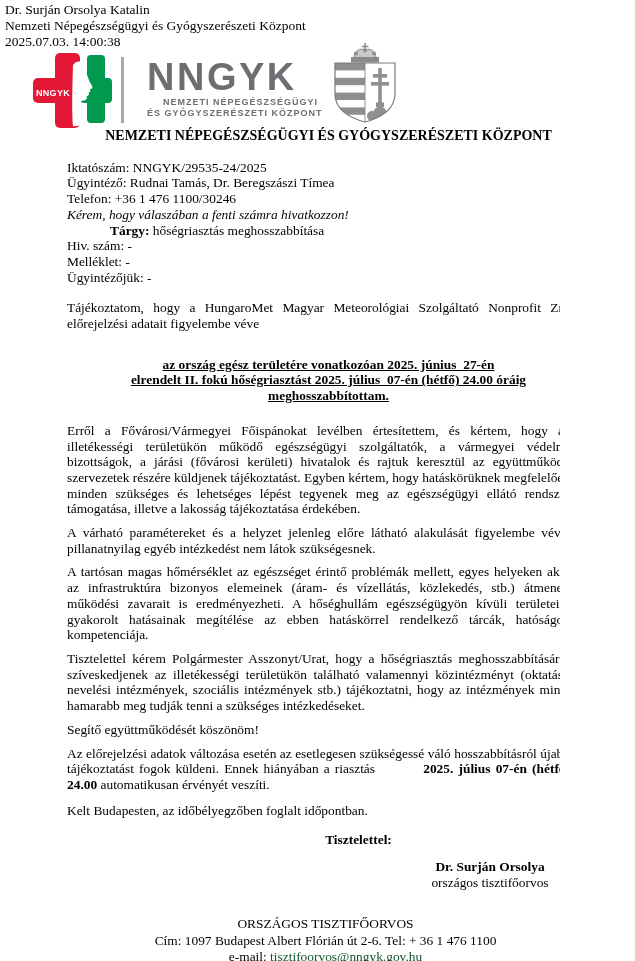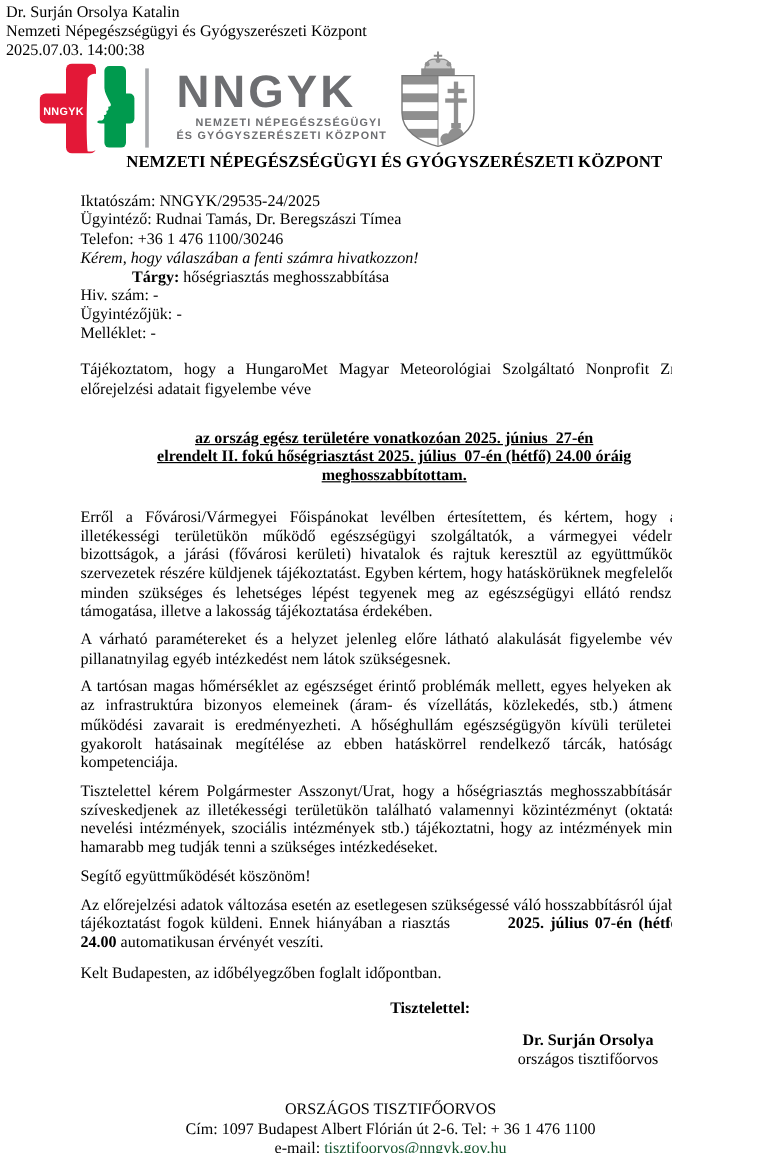--- a/index.html
+++ b/index.html
@@ -114,22 +114,22 @@
     <div class="meta">
       <div class="meta-left">
         <div><span>Iktatószám:</span> <span>NNGYK/29535-24/2025</span></div>
         <div><span>Ügyintéző:</span> <span>Rudnai Tamás, Dr. Beregszászi Tímea</span></div>
         <div><span>Telefon:</span> <span>+36 1 476 1100/30246</span></div>
         <div class="note">Kérem, hogy válaszában a fenti számra hivatkozzon!</div>
       </div>
       <div class="meta-right">
         <div><span class="b">Tárgy:</span> <span>hőségriasztás meghosszabbítása</span></div>
         <div><span>Hiv. szám:</span> <span>-</span></div>
+        <div><span>Melléklet:</span> <span>-</span></div>
         <div><span>Ügyintézőjük:</span> <span>-</span></div>
-        <div><span>Melléklet:</span> <span>-</span></div>
       </div>
     </div>
 
 
     <p class="para p1">Tájékoztatom, hogy a HungaroMet Magyar Meteorológiai Szolgáltató Nonprofit Zrt. előrejelzési adatait figyelembe véve</p>
 
     <div class="highlight">
       <div><span>az ország egész területére vonatkozóan 2025. június&nbsp; 27-én</span></div>
       <div><span>elrendelt II. fokú hőségriasztást 2025. július&nbsp; 07-én (hétfő) 24.00 óráig</span></div>
       <div><span>meghosszabbítottam.</span></div>

